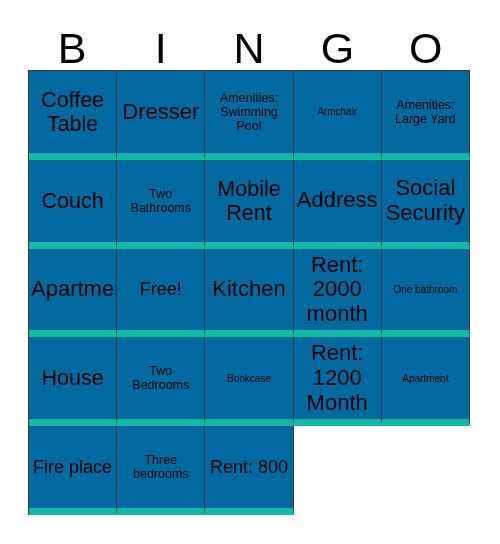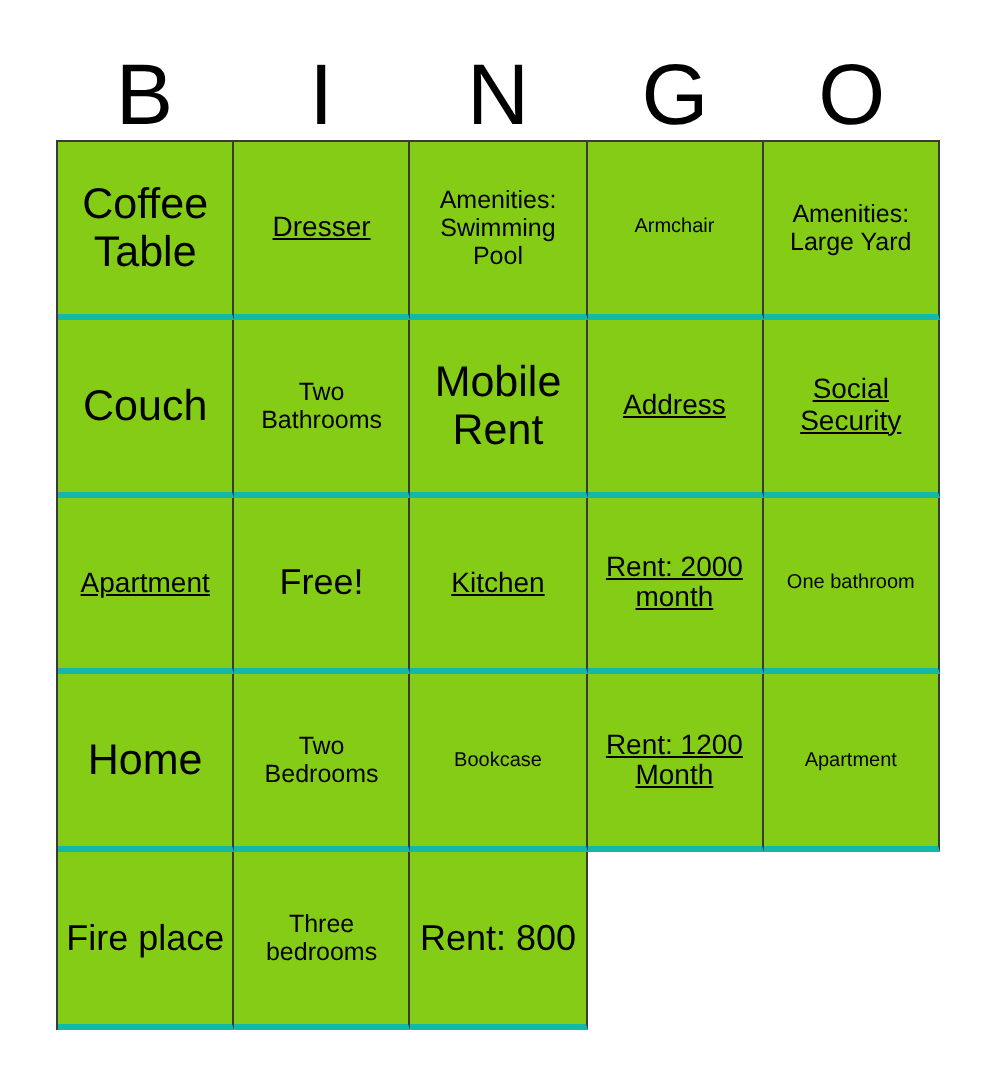--- a/index.html
+++ b/index.html
@@ -48,40 +48,40 @@
     box-sizing: border-box;
     border-top: 1px solid #3a3a3a;
     border-left: 1px solid #3a3a3a;
     display: grid;
     grid-template-columns: repeat(5, 1fr);
     grid-template-rows: repeat(5, 1fr);
   }
   .cell {
     box-sizing: border-box;
     border-right: 1px solid #3a3a3a;
-    border-bottom: 3px solid #14b8a6;
+    border-bottom: 7px solid #14b8a6;
     display: flex;
     align-items: center;
     justify-content: center;
     text-align: center;
     padding: 1px 2px;
     color: #000000;
-    background: #84cc16;
+    background: #0369a1;
     overflow: hidden;
     line-height: 1.12;
     word-break: normal;
   }
   .cell .cell-text {
     display: block;
     width: 100%;
   }
   
   .fs-xs  { font-size: 12.5px; }
   .fs-sm  { font-size: 10px; }
-  .fs-md  { font-size: 14px; text-decoration: underline; }
+  .fs-md  { font-size: 22px; }
   .fs-lg  { font-size: 21.5px; }
   .fs-xl  { font-size: 18px; }
 </style>
 </head>
 <body>
 
 <div id="bingo-card">
 
   <div id="header-row">
     <div class="header-letter">B</div>
@@ -135,21 +135,21 @@
         <span class="cell-text">Kitchen</span>
       </div>
     <div class="cell fs-md">
         <span class="cell-text">Rent: 2000 month</span>
       </div>
 
     <div class="cell fs-sm">
         <span class="cell-text">One bathroom</span>
       </div>
     <div class="cell fs-lg">
-        <span class="cell-text">Home</span>
+        <span class="cell-text">House</span>
       </div>
     <div class="cell fs-xs">
         <span class="cell-text">Two Bedrooms</span>
       </div>
     <div class="cell fs-sm">
         <span class="cell-text">Bookcase</span>
       </div>
 
     <div class="cell fs-md">
         <span class="cell-text">Rent: 1200 Month</span>

